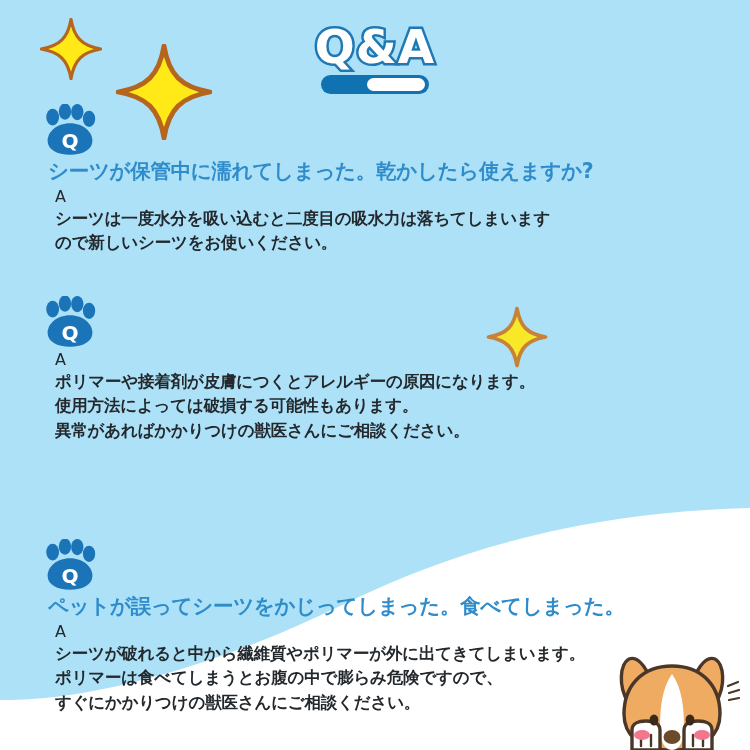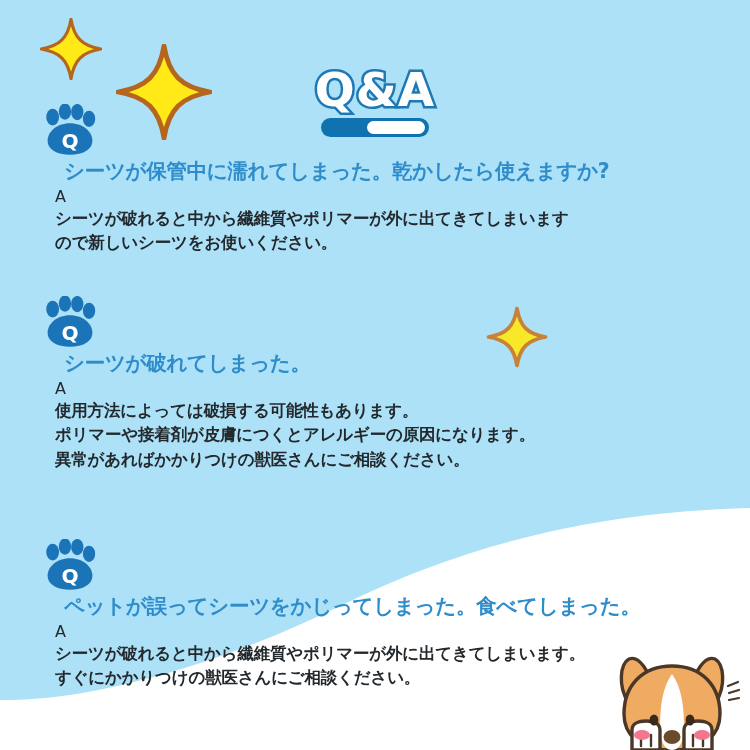--- a/index.html
+++ b/index.html
@@ -38,21 +38,20 @@
     pointer-events: none;
   }
 
   
   #title-block {
     position: absolute;
     left: 0;
     top: 22px;
     width: 750px;
     text-align: center;
-    margin-top: 43px;
   }
   #title-text {
     font-family: "DejaVu Sans", "Liberation Sans", sans-serif;
     font-size: 47px;
     font-weight: bold;
     letter-spacing: 1px;
     color: #ffffff;
     -webkit-text-stroke: 5px #1f78b4;
     paint-order: stroke fill;
     line-height: 1.05;
@@ -91,21 +90,21 @@
     width: 56px;
     height: 52px;
   }
 
   .q-question {
     font-size: 20.5px;
     font-weight: bold;
     color: #2f8ccb;
     white-space: nowrap;
     margin-top: 1px;
-    margin-left: 22px;
+    margin-left: 6px;
     letter-spacing: -0.3px;
   }
 
   .a-label {
     font-size: 16px;
     font-weight: normal;
     color: #23282c;
     margin-left: 13px;
     margin-top: 2px;
     line-height: 1.25;
@@ -170,60 +169,60 @@
         <ellipse cx="41" cy="13" rx="11" ry="14.5" fill="#1c74b8"></ellipse>
         <ellipse cx="63" cy="14" rx="11" ry="14.5" fill="#1c74b8"></ellipse>
         <ellipse cx="84" cy="26" rx="11" ry="14.5" fill="#1c74b8"></ellipse>
         <path d="M50 34 C 74 34, 90 50, 90 65 C 90 81, 73 90, 50 90 C 27 90, 10 81, 10 65 C 10 50, 26 34, 50 34 Z" fill="#1c74b8"></path>
         <text x="50" y="78" text-anchor="middle" font-family="DejaVu Sans, Liberation Sans, sans-serif" font-size="36" font-weight="bold" fill="#ffffff">Q</text>
       </svg>
     </div>
     <div class="q-question">シーツが保管中に濡れてしまった。乾かしたら使えますか?</div>
     <div class="a-label">A</div>
     <div class="a-body">
-      <div>シーツが破れると中から繊維質やポリマーが外に出てきてしまいます</div>
+      <div>シーツは一度水分を吸い込むと二度目の吸水力は落ちてしまいます</div>
       <div>ので新しいシーツをお使いください。</div>
     </div>
   </div>
 
   <div class="qa-item" style="top:296px;">
     <div class="paw">
       <svg viewBox="0 0 100 92" width="56" height="52" aria-hidden="true">
         <ellipse cx="19" cy="23" rx="11.5" ry="15" fill="#1c74b8"></ellipse>
         <ellipse cx="41" cy="13" rx="11" ry="14.5" fill="#1c74b8"></ellipse>
         <ellipse cx="63" cy="14" rx="11" ry="14.5" fill="#1c74b8"></ellipse>
         <ellipse cx="84" cy="26" rx="11" ry="14.5" fill="#1c74b8"></ellipse>
         <path d="M50 34 C 74 34, 90 50, 90 65 C 90 81, 73 90, 50 90 C 27 90, 10 81, 10 65 C 10 50, 26 34, 50 34 Z" fill="#1c74b8"></path>
         <text x="50" y="78" text-anchor="middle" font-family="DejaVu Sans, Liberation Sans, sans-serif" font-size="36" font-weight="bold" fill="#ffffff">Q</text>
       </svg>
     </div>
-    <div class="q-question">シーツが破れてしまった。</div>
     <div class="a-label">A</div>
     <div class="a-body">
+      <div>ポリマーや接着剤が皮膚につくとアレルギーの原因になります。</div>
       <div>使用方法によっては破損する可能性もあります。</div>
-      <div>ポリマーや接着剤が皮膚につくとアレルギーの原因になります。</div>
       <div>異常があればかかりつけの獣医さんにご相談ください。</div>
     </div>
   </div>
 
   <div class="qa-item" style="top:539px;">
     <div class="paw">
       <svg viewBox="0 0 100 92" width="56" height="52" aria-hidden="true">
         <ellipse cx="19" cy="23" rx="11.5" ry="15" fill="#1c74b8"></ellipse>
         <ellipse cx="41" cy="13" rx="11" ry="14.5" fill="#1c74b8"></ellipse>
         <ellipse cx="63" cy="14" rx="11" ry="14.5" fill="#1c74b8"></ellipse>
         <ellipse cx="84" cy="26" rx="11" ry="14.5" fill="#1c74b8"></ellipse>
         <path d="M50 34 C 74 34, 90 50, 90 65 C 90 81, 73 90, 50 90 C 27 90, 10 81, 10 65 C 10 50, 26 34, 50 34 Z" fill="#1c74b8"></path>
         <text x="50" y="78" text-anchor="middle" font-family="DejaVu Sans, Liberation Sans, sans-serif" font-size="36" font-weight="bold" fill="#ffffff">Q</text>
       </svg>
     </div>
     <div class="q-question">ペットが誤ってシーツをかじってしまった。食べてしまった。</div>
     <div class="a-label">A</div>
     <div class="a-body">
       <div>シーツが破れると中から繊維質やポリマーが外に出てきてしまいます。</div>
+      <div>ポリマーは食べてしまうとお腹の中で膨らみ危険ですので、</div>
       <div>すぐにかかりつけの獣医さんにご相談ください。</div>
     </div>
   </div>
 
   <svg id="corgi" viewBox="0 0 148 108" aria-hidden="true">
     <g stroke="#4a3728" stroke-width="3.4" stroke-linejoin="round" stroke-linecap="round">
 
       <path d="M30 60 C 20 44, 22 22, 31 17 C 41 13, 52 30, 54 46 Z" fill="#f0ab63"></path>
       <path d="M118 60 C 128 44, 126 22, 117 17 C 107 13, 96 30, 94 46 Z" fill="#f0ab63"></path>
 

